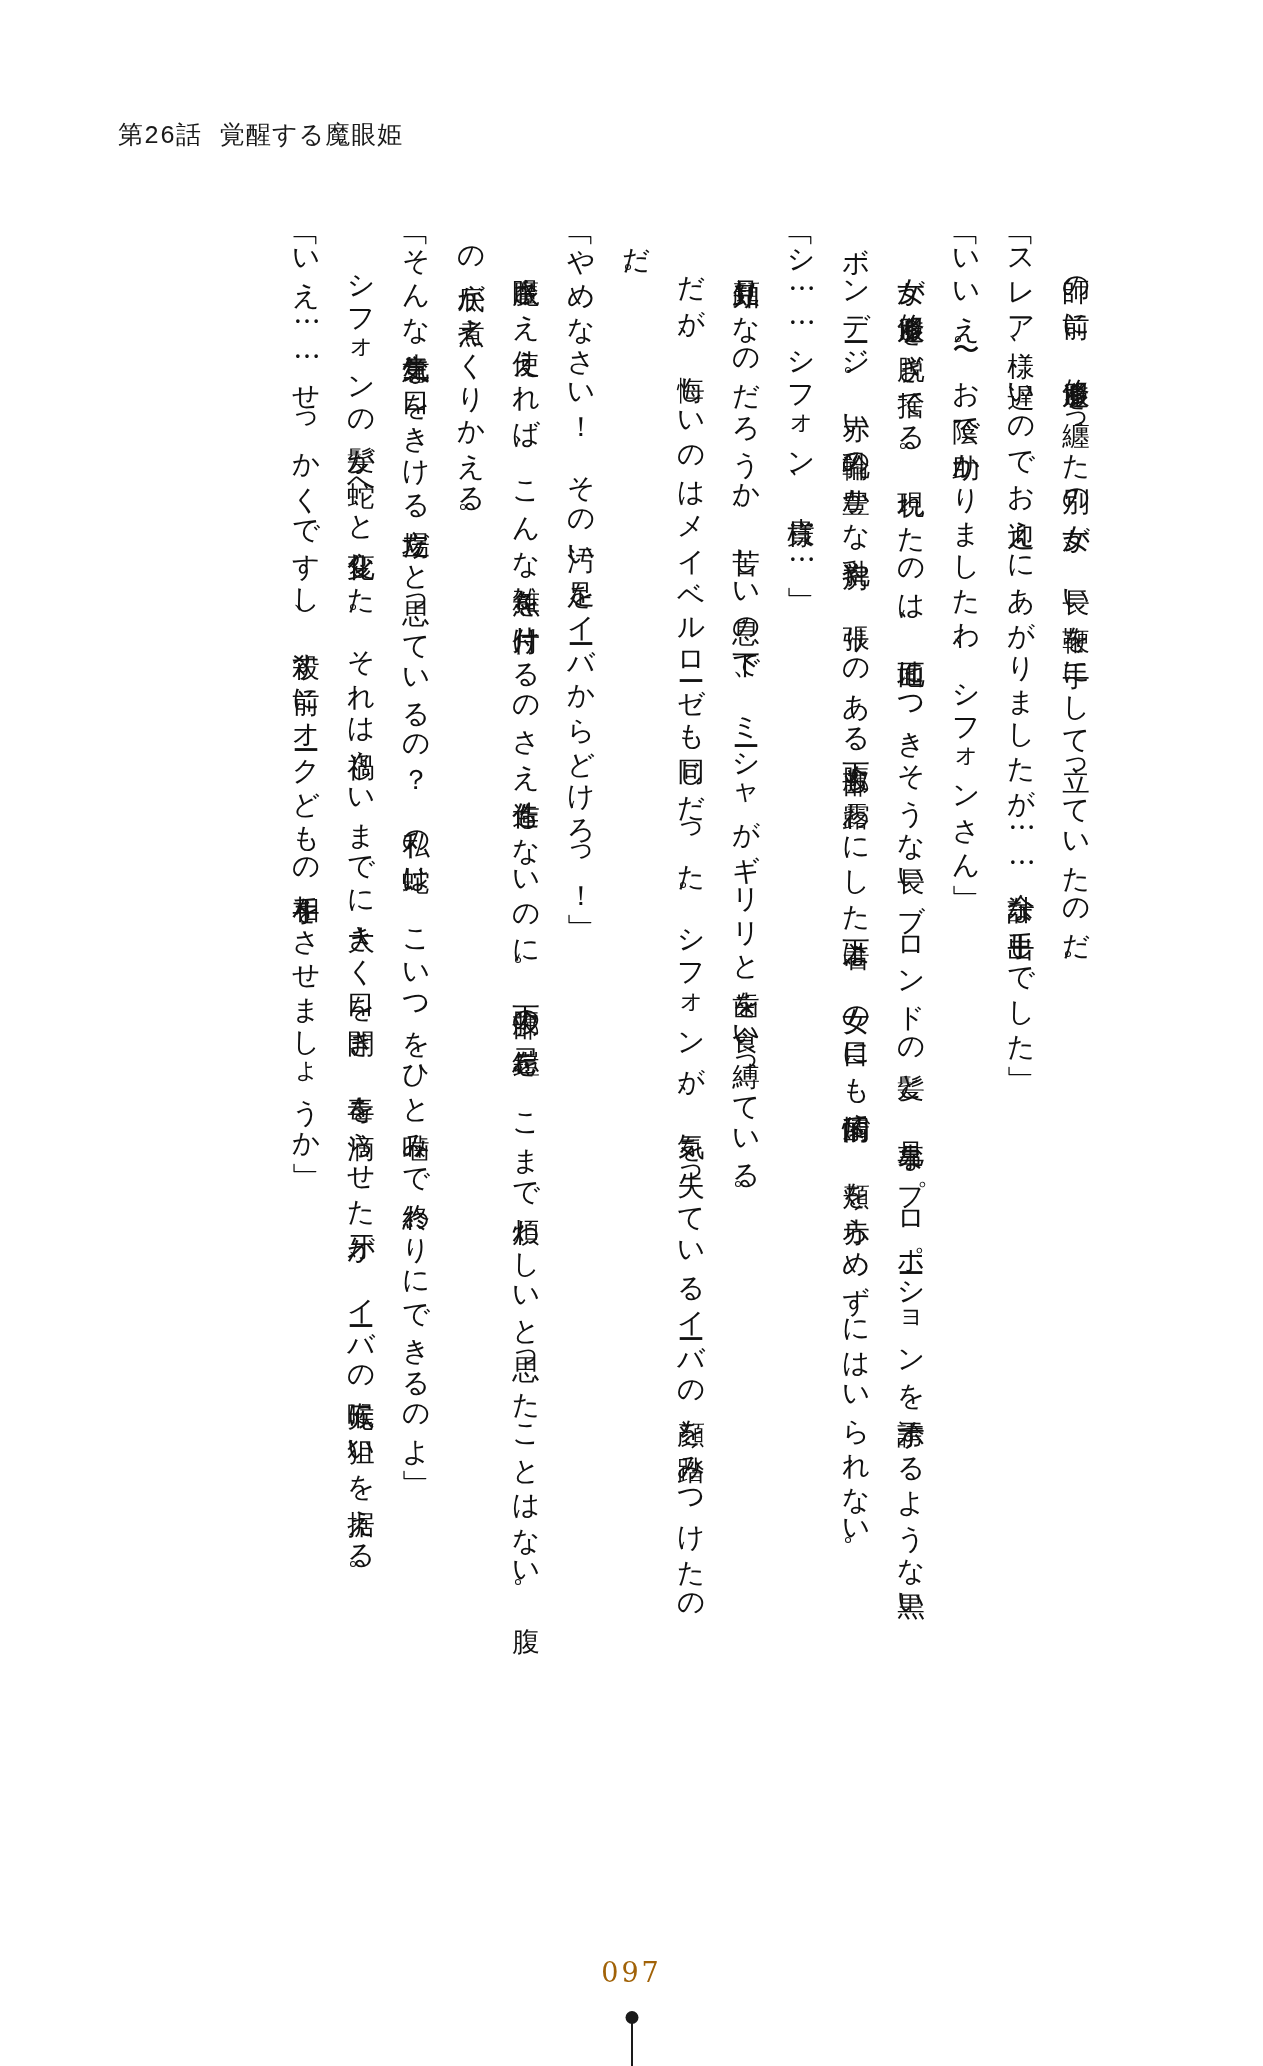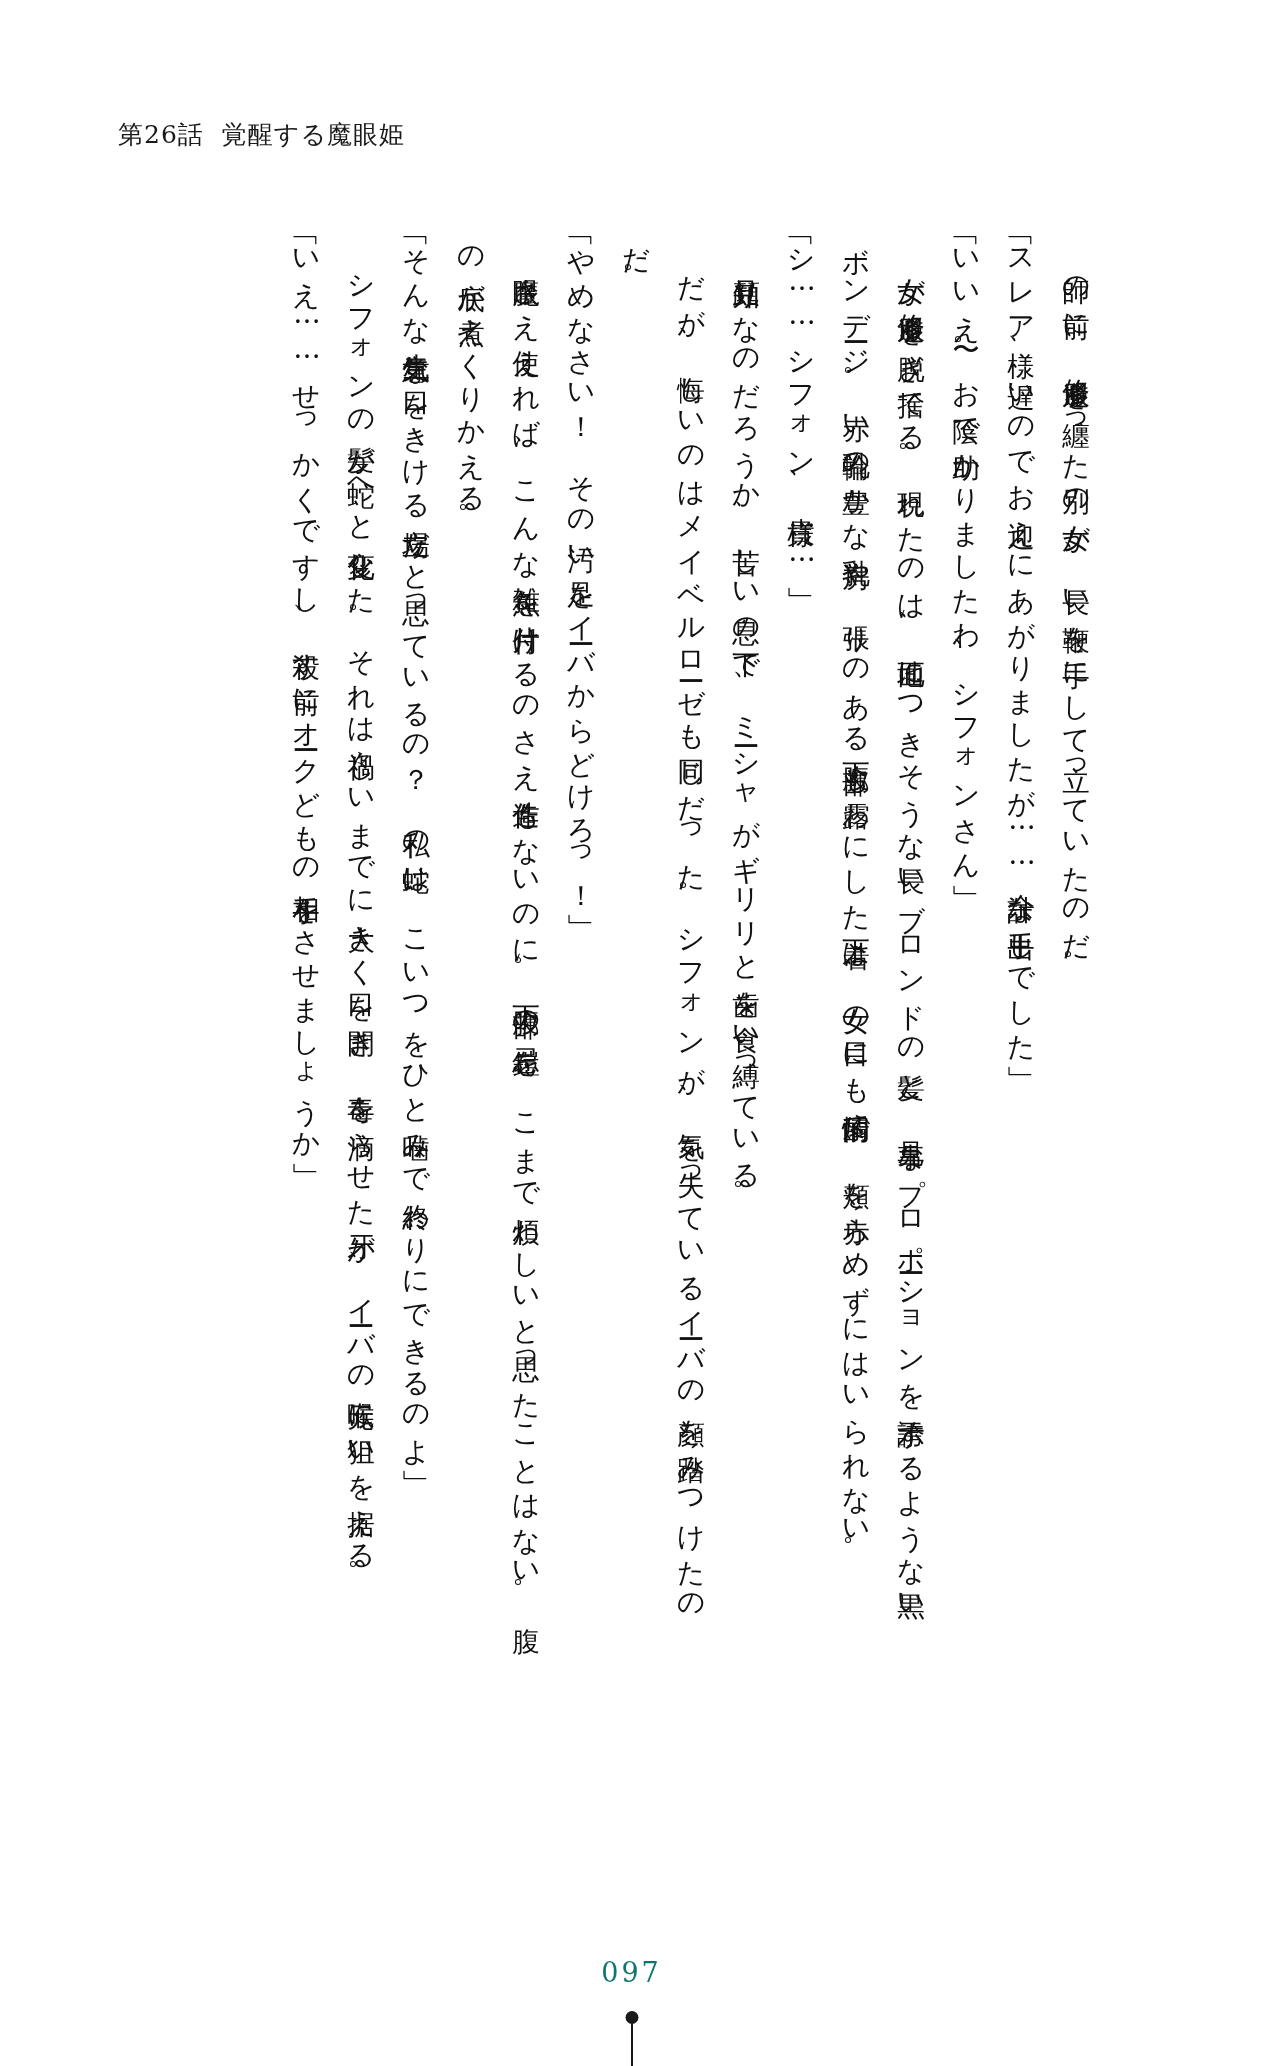--- a/index.html
+++ b/index.html
@@ -18,20 +18,21 @@
 
   
   #page-header {
     position: absolute;
     top: 118px;
     left: 118px;
     font-size: 25px;
     letter-spacing: 1px;
     white-space: nowrap;
     color: #1a1a1a;
+    font-family: Liberation Mono, monospace;
   }
   #page-header .chapter-no {
     margin-right: 18px;
   }
 
   
   #body-text {
     position: absolute;
     top: 228px;
     left: 104px;
@@ -57,21 +58,21 @@
 
   
   #page-number {
     position: absolute;
     bottom: 78px;
     left: 0;
     width: 100%;
     text-align: center;
     font-size: 27px;
     letter-spacing: 3px;
-    color: #0f766e;
+    color: #a16207;
   }
   #footer-rule {
     position: absolute;
     bottom: 0px;
     left: 50%;
     transform: translateX(-50%);
     width: 2px;
     height: 48px;
     background: #1a1a1a;
   }

